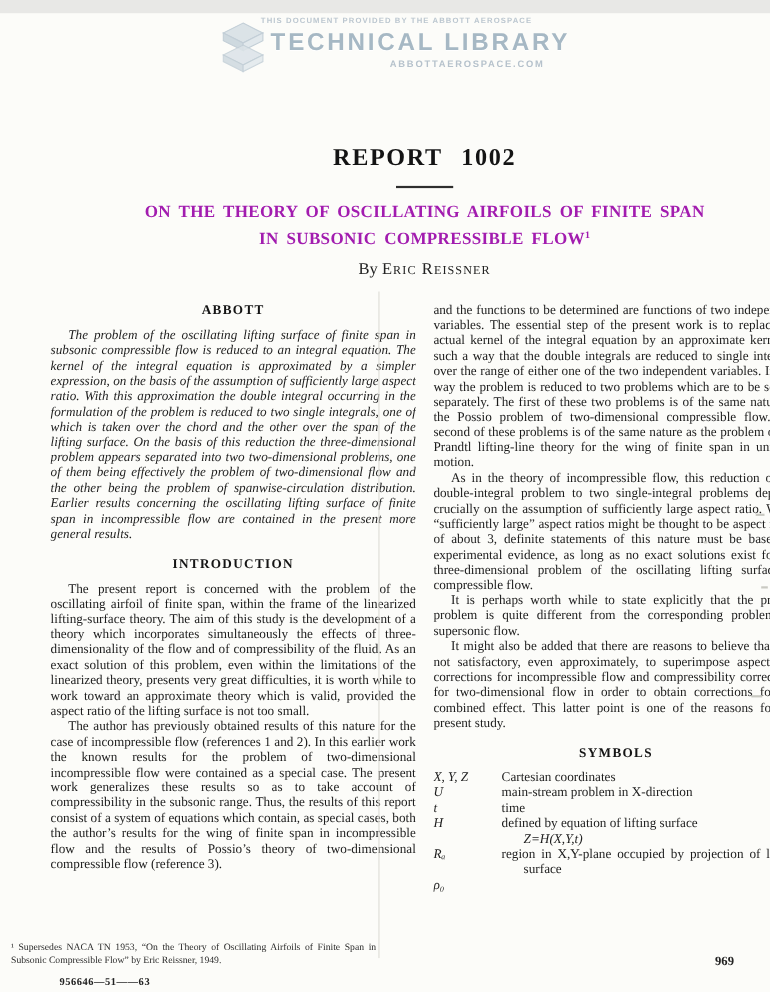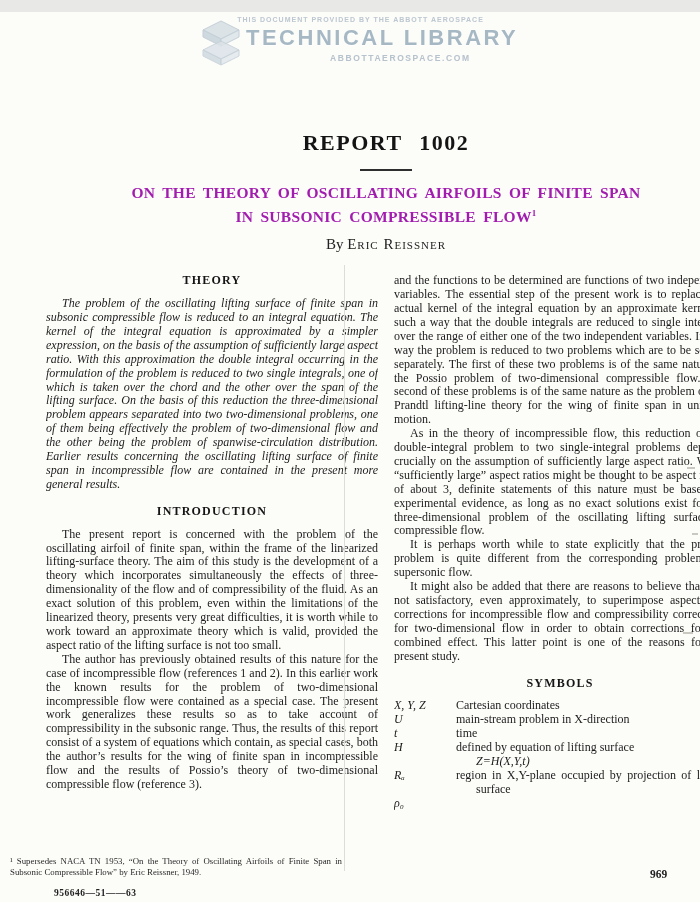--- a/index.html
+++ b/index.html
@@ -15,21 +15,21 @@
   }
   
   .watermark{position:absolute;left:190px;top:2px;width:312px;height:60px;}
   .wm-line1{position:absolute;left:28px;top:2px;width:285px;text-align:center;
     font-family:"Liberation Sans","DejaVu Sans",sans-serif;
     font-size:7px;letter-spacing:1px;color:#bcc7d0;font-weight:bold;white-space:nowrap;}
   .wm-line2{position:absolute;left:56px;top:11px;
     font-family:"Liberation Sans","DejaVu Sans",sans-serif;
     font-size:22px;letter-spacing:2.5px;color:#a6b8c4;font-weight:bold;white-space:nowrap;
     text-shadow:0 1px 0 #fff;}
-  .wm-line3{position:absolute;left:140px;top:39px;width:165px;text-align:left;
+  .wm-line3{position:absolute;left:140px;top:39px;width:165px;text-align:right;
     font-family:"Liberation Sans","DejaVu Sans",sans-serif;
     font-size:8.5px;letter-spacing:1.6px;color:#b6c2cc;font-weight:bold;white-space:nowrap;}
   .wm-logo{position:absolute;left:10px;top:5px;opacity:.85;}
   
   .report-number{margin:118px 0 0 0;text-align:center;
     font-size:22px;font-weight:bold;letter-spacing:1.5px;word-spacing:10px;color:#141414;}
   .title-rule{width:52px;height:0;border-top:2.5px solid #2e2e2e;margin:13px auto 12px auto;}
   .doc-title{text-align:center;font-size:15.5px;font-weight:bold;line-height:20px;
     letter-spacing:.3px;word-spacing:3px;color:#a21caf;}
   .doc-title sup{font-size:9px;}
@@ -96,21 +96,21 @@
     <div><span>IN SUBSONIC COMPRESSIBLE FLOW</span><sup>1</sup></div>
   </div>
   <div class="byline">
     <span>By</span>
     <span class="author">Eric Reissner</span>
   </div>
 
   <div class="cols">
 
     <div class="col col-left">
-      <div class="sec-heading">THEORY</div>
+      <div class="sec-heading">ABBOTT</div>
       <div class="summary">
         <p class="body-par">The problem of the oscillating lifting surface of finite span in subsonic compressible flow is reduced to an integral equation. The kernel of the integral equation is approximated by a simpler expression, on the basis of the assumption of sufficiently large aspect ratio.  With this approximation the double integral occurring in the formulation of the problem is reduced to two single integrals, one of which is taken over the chord and the other over the span of the lifting surface.  On the basis of this reduction the three-dimensional problem appears separated into two two-dimensional problems, one of them being effectively the problem of two-dimensional flow and the other being the problem of spanwise-circulation distribution.  Earlier results concerning the oscillating lifting surface of finite span in incompressible flow are contained in the present more general results.</p>
       </div>
       <div class="sec-heading mid">INTRODUCTION</div>
       <p class="body-par">The present report is concerned with the problem of the oscillating airfoil of finite span, within the frame of the linearized lifting-surface theory.  The aim of this study is the development of a theory which incorporates simultaneously the effects of three-dimensionality of the flow and of compressibility of the fluid.  As an exact solution of this problem, even within the limitations of the linearized theory, presents very great difficulties, it is worth while to work toward an approximate theory which is valid, provided the aspect ratio of the lifting surface is not too small.</p>
       <p class="body-par">The author has previously obtained results of this nature for the case of incompressible flow (references 1 and 2).  In this earlier work the known results for the problem of two-dimensional incompressible flow were contained as a special case.  The present work generalizes these results so as to take account of compressibility in the subsonic range.  Thus, the results of this report consist of a system of equations which contain, as special cases, both the author’s results for the wing of finite span in incompressible flow and the results of Possio’s theory of two-dimensional compressible flow (reference 3).</p>
     </div>
 
     <div class="col col-right">
       <p class="body-par noindent">and the functions to be determined are functions of two independent variables.  The essential step of the present work is to replace the actual kernel of the integral equation by an approximate kernel in such a way that the double integrals are reduced to single integrals over the range of either one of the two independent variables.  In this way the problem is reduced to two problems which are to be solved separately. The first of these two problems is of the same nature as the Possio problem of two-dimensional compressible flow.  The second of these problems is of the same nature as the problem of the Prandtl lifting-line theory for the wing of finite span in uniform motion.</p>

